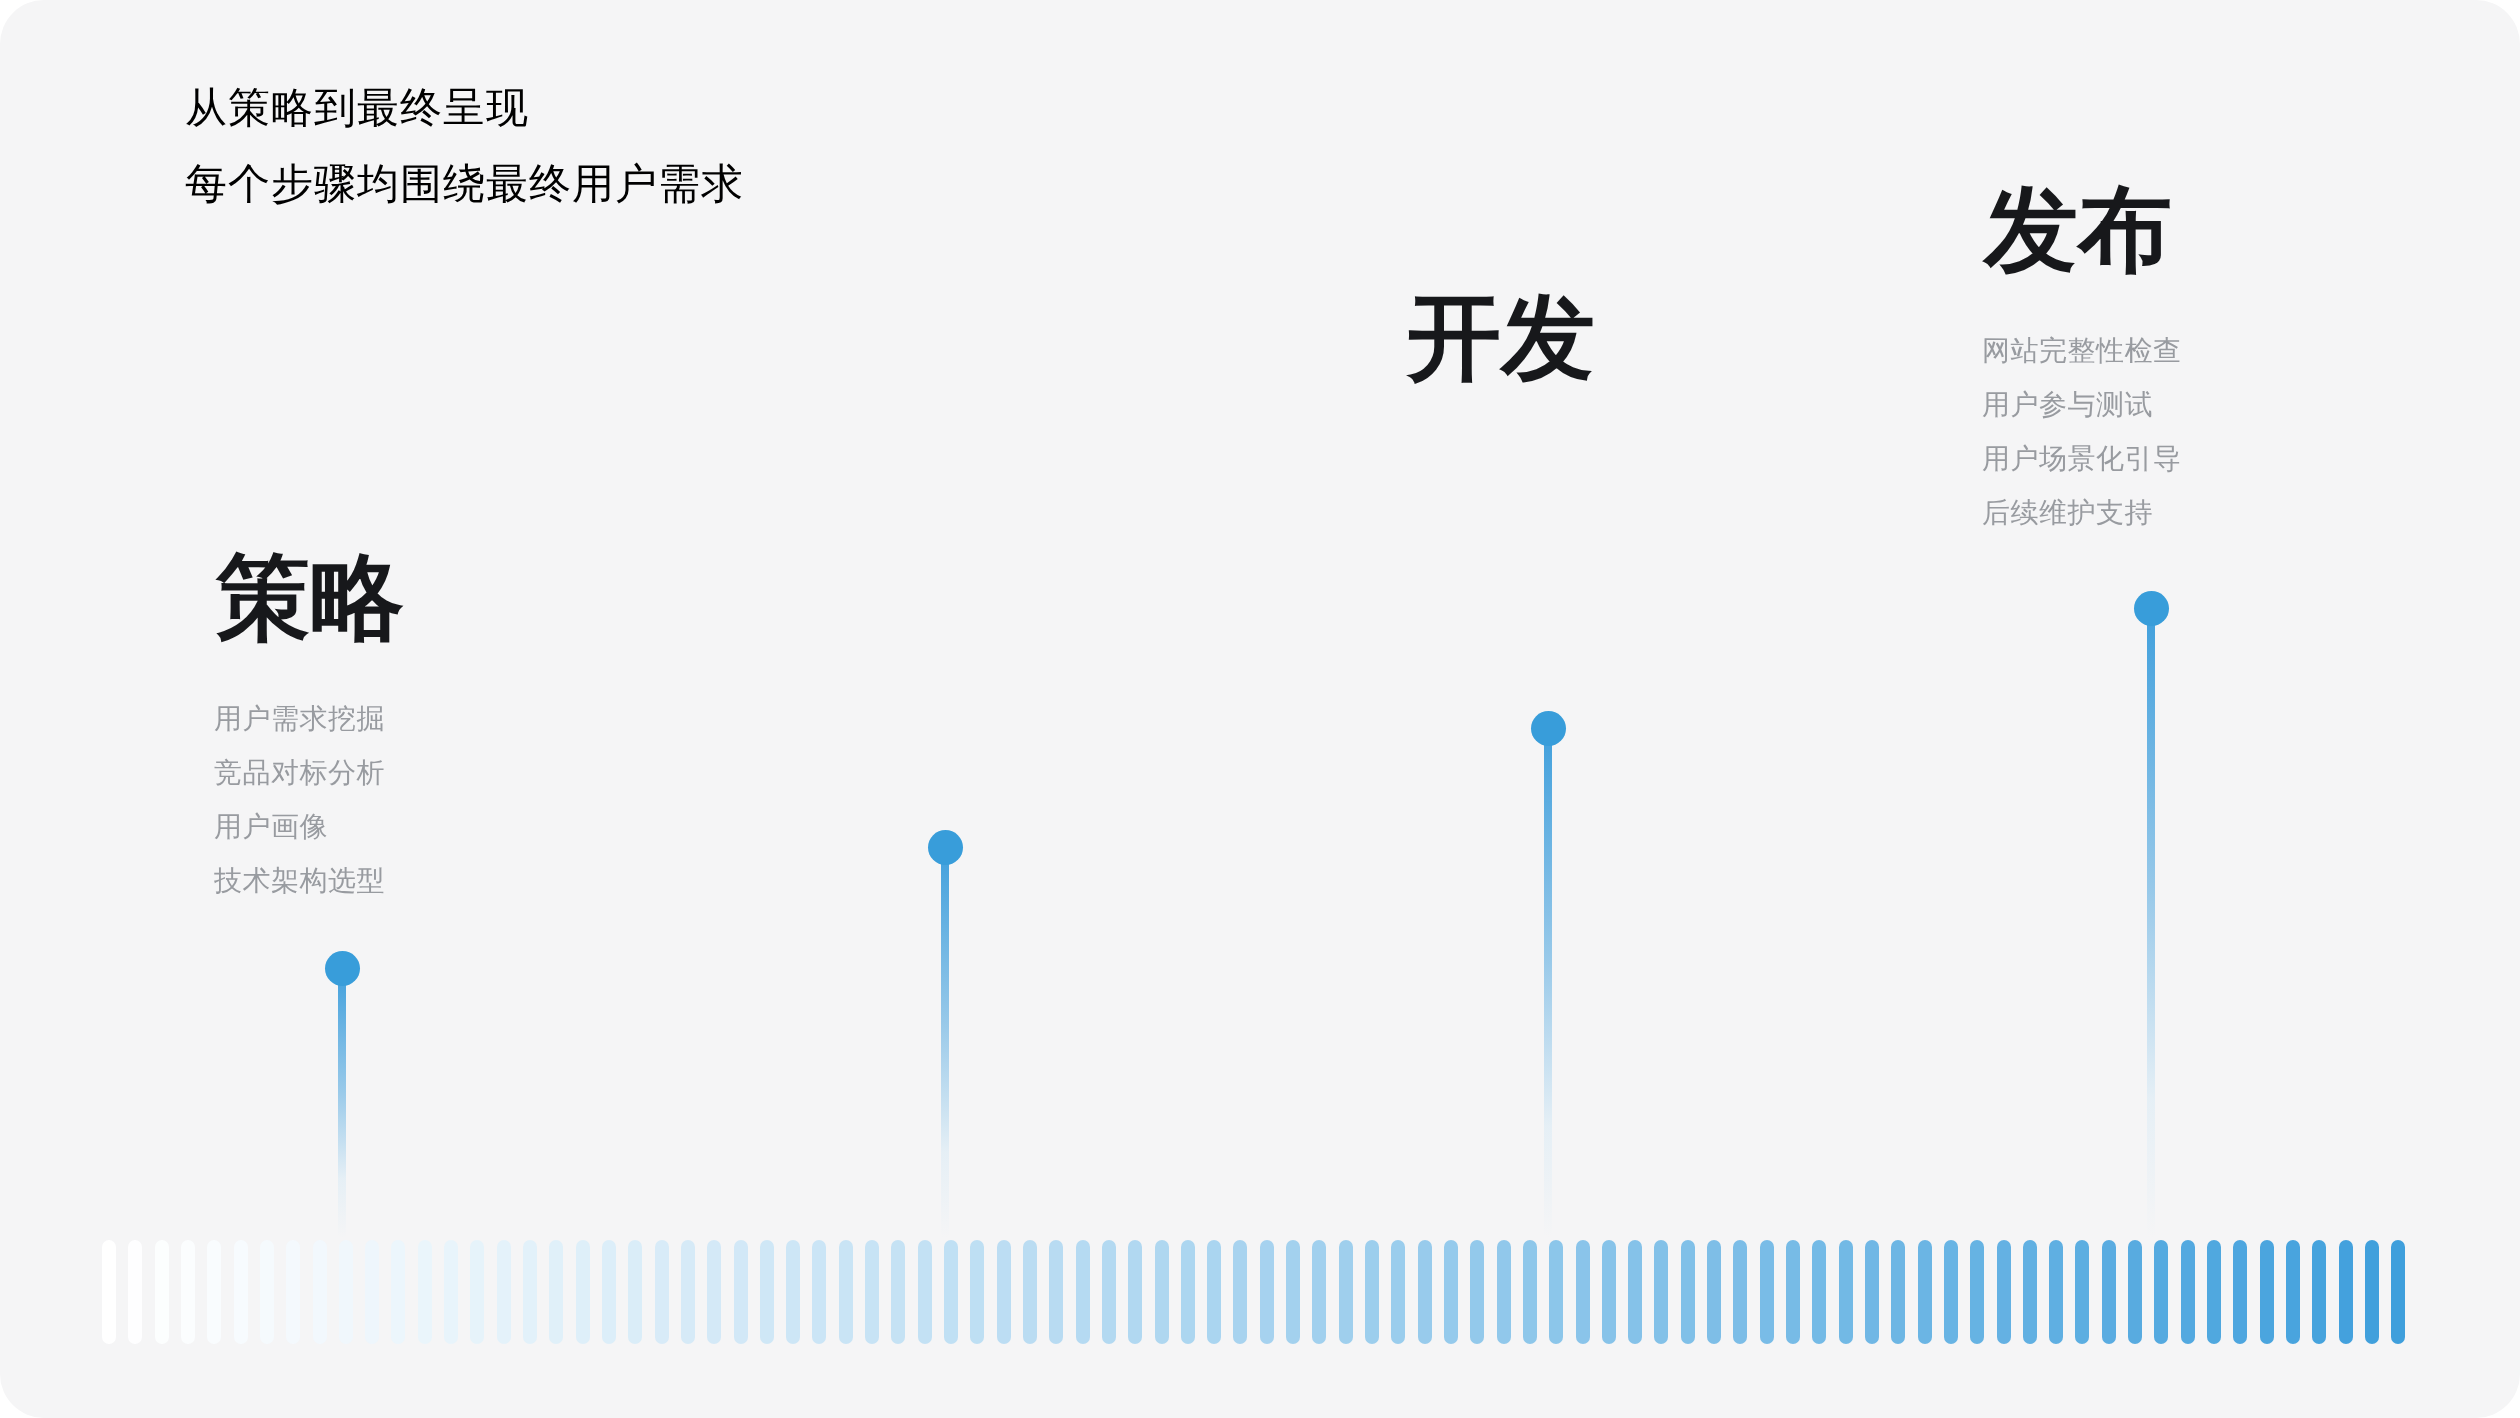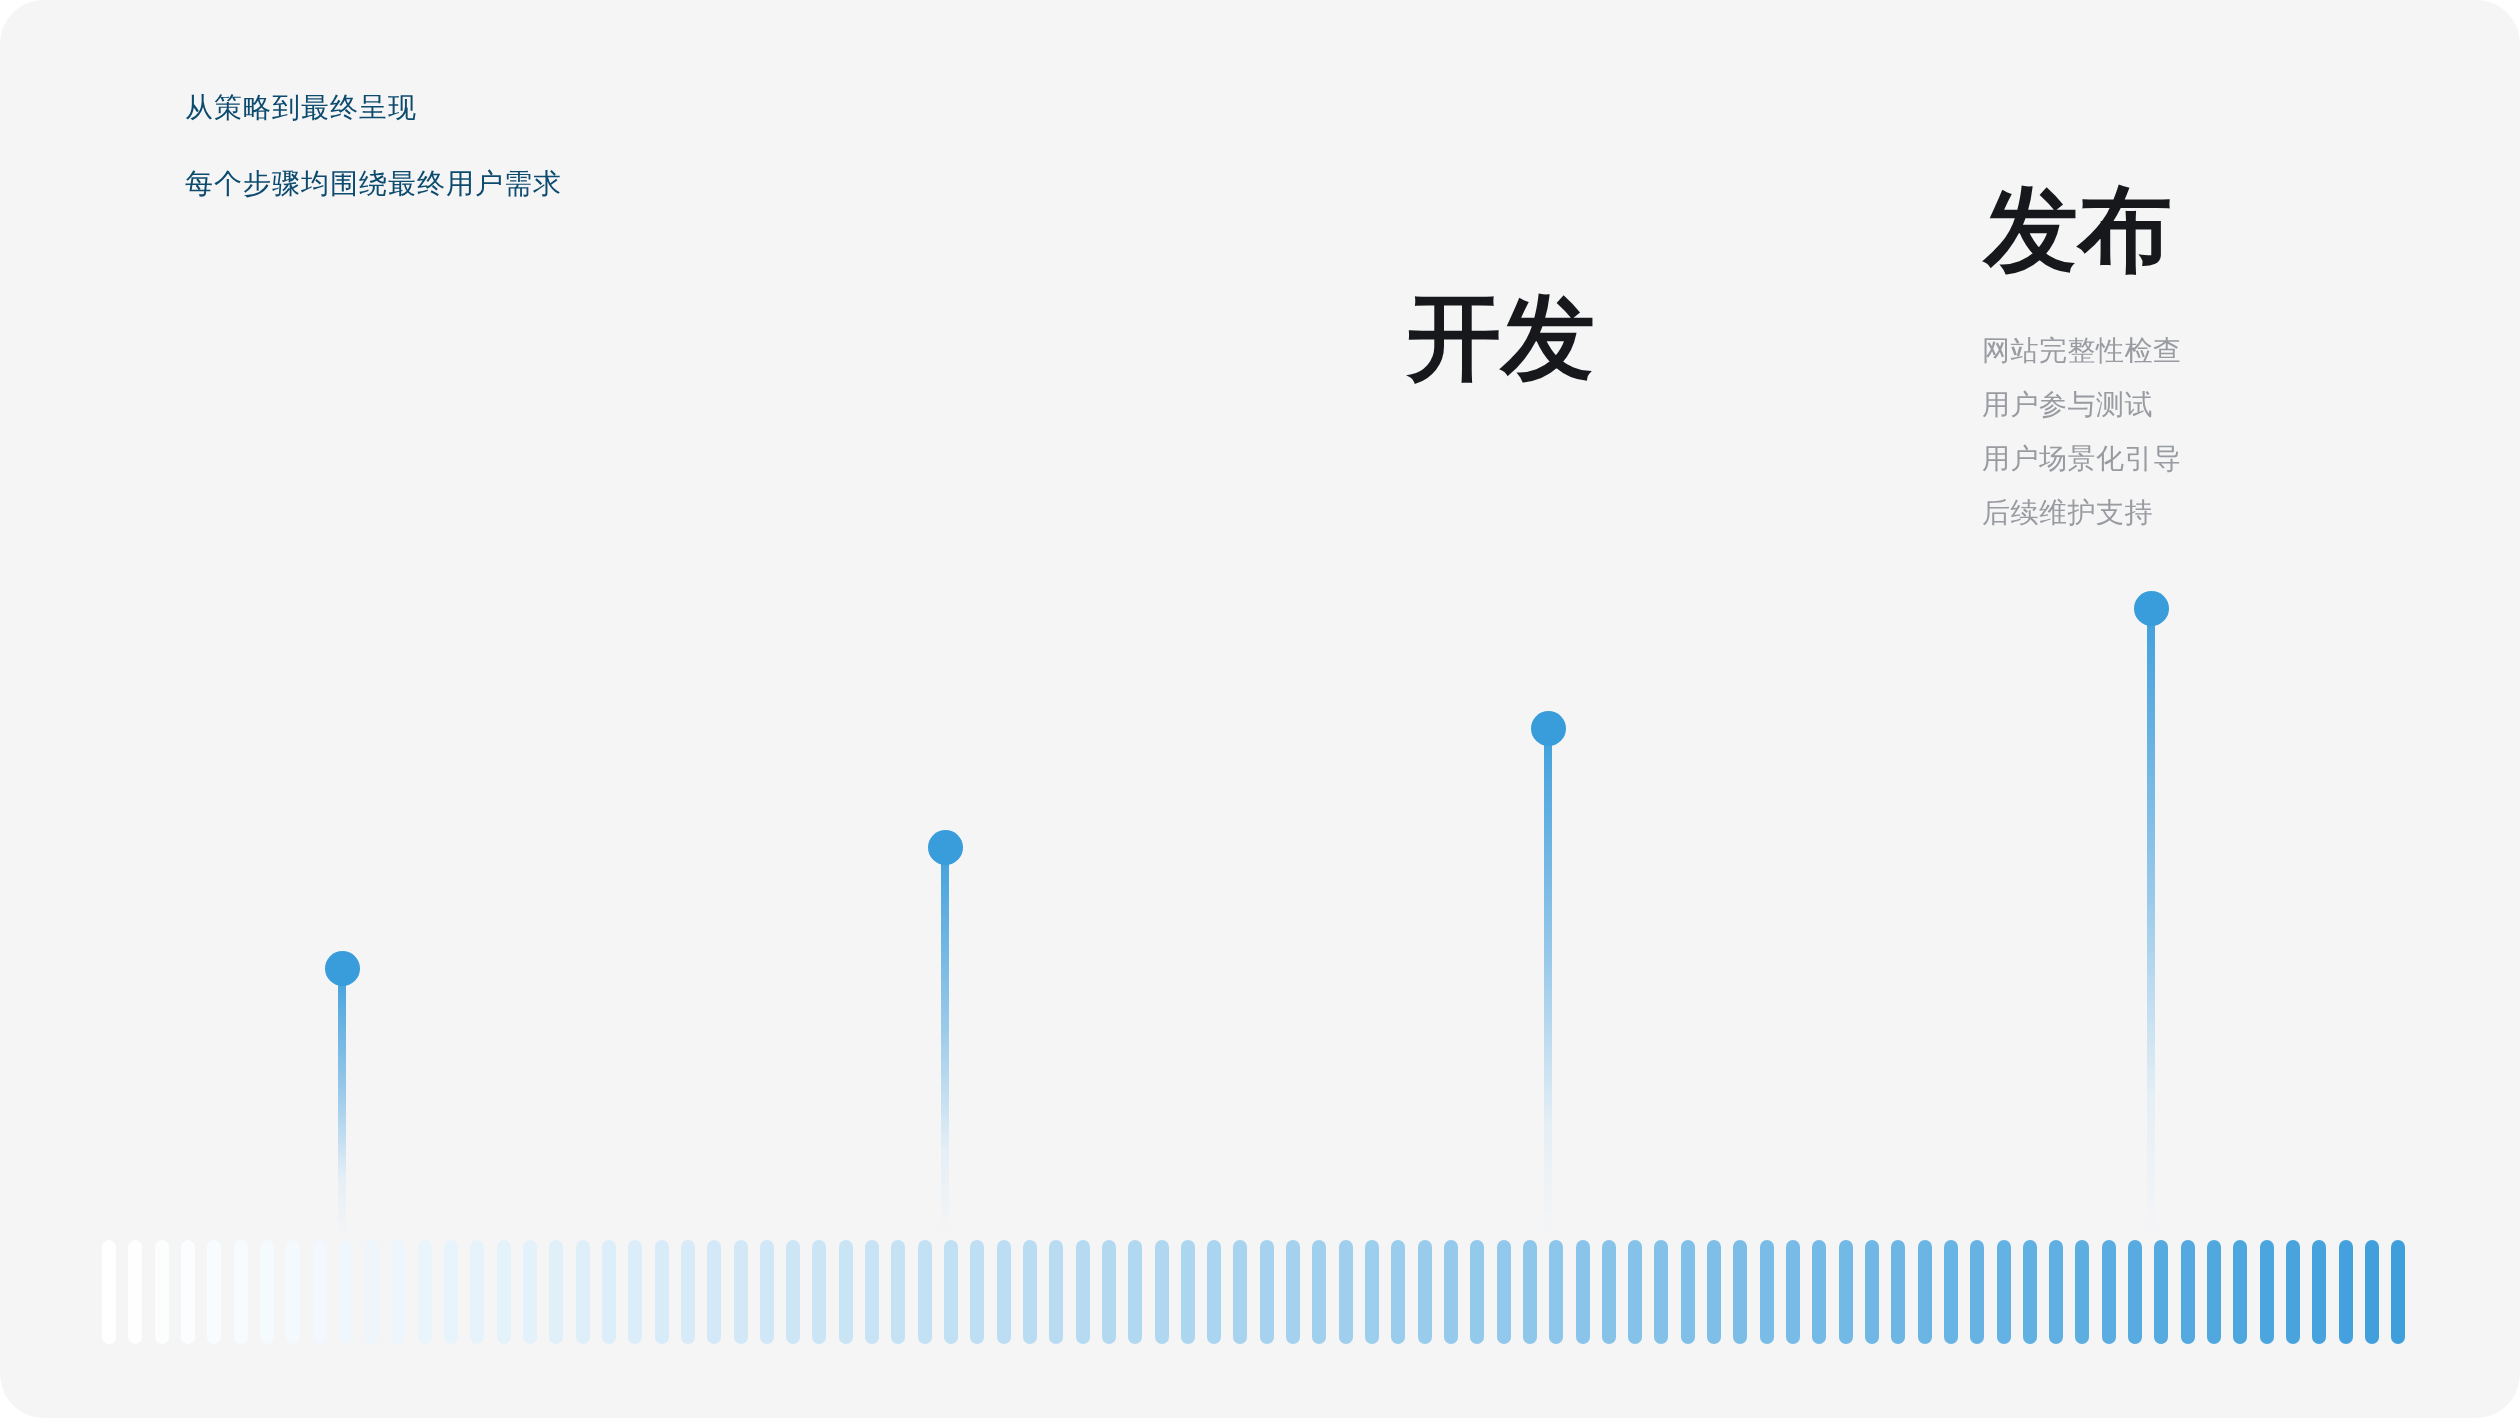--- a/index.html
+++ b/index.html
@@ -18,24 +18,24 @@
     position: absolute;
     inset: 0;
     background: #f5f5f6;
     border-radius: 44px;
     overflow: hidden;
   }
   .header {
     position: absolute;
     left: 185px;
     top: 70px;
-    font-size: 28px;
+    font-size: 42px;
     line-height: 76px;
     font-weight: 500;
-    color: #0c4a6e;
+    color: #000000;
     letter-spacing: 1px;
   }
   .stage {
     position: absolute;
   }
   .stage-title {
     margin: 2px;
     font-size: 94px;
     line-height: 96px;
     font-weight: 700;
@@ -102,20 +102,29 @@
 <body>
 
 <div class="canvas">
   <div class="card">
 
     <div class="header">
       <div>从策略到最终呈现</div>
       <div>每个步骤均围绕最终用户需求</div>
     </div>
 
+    <section class="stage" style="left:214px; top:548px;">
+      <h2 class="stage-title">策略</h2>
+      <ul class="stage-items">
+        <li>用户需求挖掘</li>
+        <li>竞品对标分析</li>
+        <li>用户画像</li>
+        <li>技术架构选型</li>
+      </ul>
+    </section>
 
 
     <section class="stage" style="left:1405px; top:288px;">
       <h2 class="stage-title">开发</h2>
     </section>
 
     <section class="stage" style="left:1982px; top:180px;">
       <h2 class="stage-title">发布</h2>
       <ul class="stage-items">
         <li>网站完整性检查</li>

